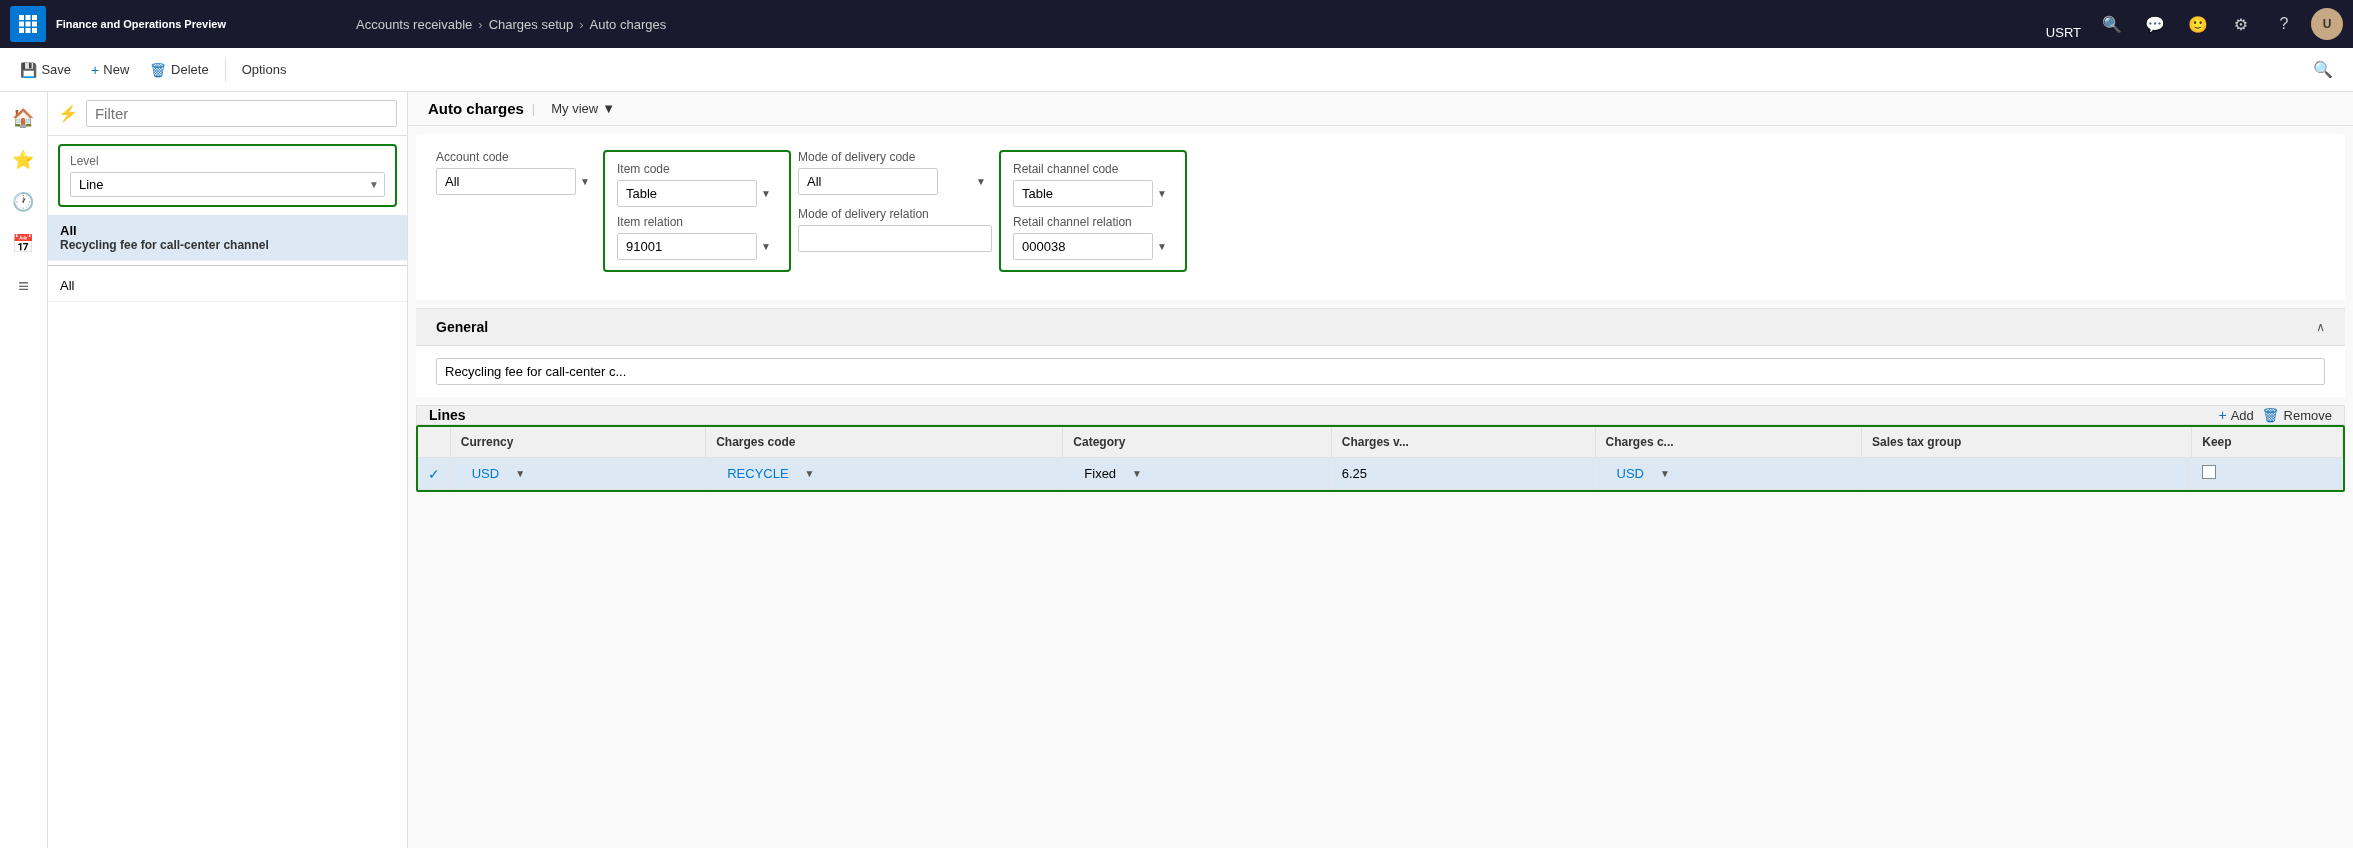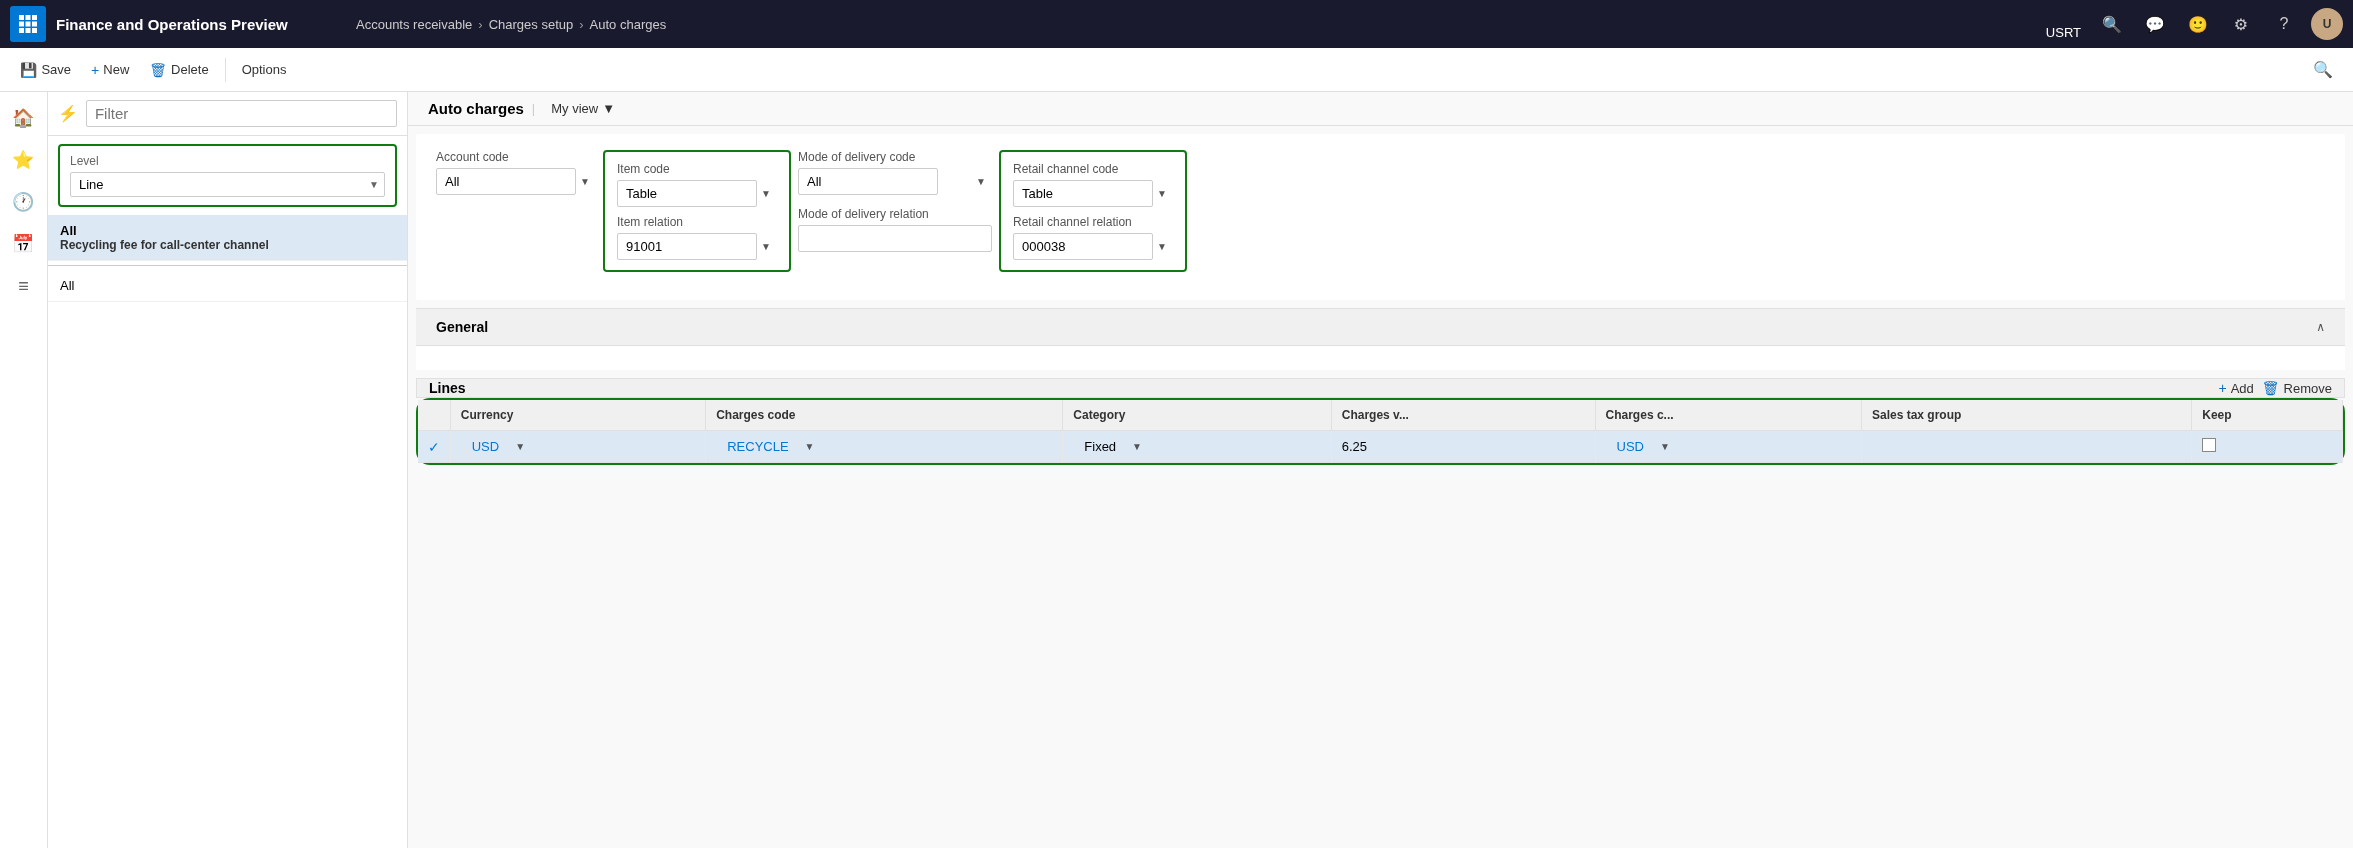--- a/index.html
+++ b/index.html
@@ -17,21 +17,21 @@
     .top-nav .waffle-icon {
       width: 36px; height: 36px;
       background: #0078d4;
       display: flex; align-items: center; justify-content: center;
       border-radius: 3px;
       margin-right: 10px;
       cursor: pointer;
       flex-shrink: 0;
     }
     .top-nav .app-title {
-      font-size: 15px;
+      font-size: 11px;
       font-weight: 600;
       color: white;
       min-width: 300px;
     }
     .top-nav .breadcrumb {
       display: flex; align-items: center;
       color: #ccc;
       font-size: 13px;
       flex: 1;
     }
@@ -260,21 +260,21 @@
     .lines-action-btn {
       display: flex; align-items: center; gap: 4px;
       background: none; border: none; cursor: pointer;
       font-size: 13px; color: #333;
     }
     .lines-action-btn .act-icon { font-size: 14px; color: #106ebe; }
 
     
     .lines-table-container {
       border: 2px solid #107c10;
-      border-radius: 14px;
+      border-radius: 2px;
       margin: 0 0 8px 0;
       background: #fff;
     }
     .lines-table {
       width: 100%;
       border-collapse: collapse;
     }
     .lines-table thead tr {
       background: #f0f0f0;
       border-bottom: 1px solid #e0e0e0;
@@ -490,20 +490,21 @@
         </div>
       </div>
     </div>
 
     <div class="section-header">
       <span class="section-title">General</span>
       <span class="section-collapse">∧</span>
     </div>
     <div class="section-body">
       <div class="form-field">
+        <input class="form-input" type="text" style="min-width: 300px;" value="Recycling fee for call-center c...">
       </div>
     </div>
 
     <div class="lines-section">
       <div class="lines-header">
         <span class="lines-title">Lines</span>
         <div class="lines-actions">
           <button class="lines-action-btn">
             <span class="act-icon">+</span>
             <span>Add</span>

